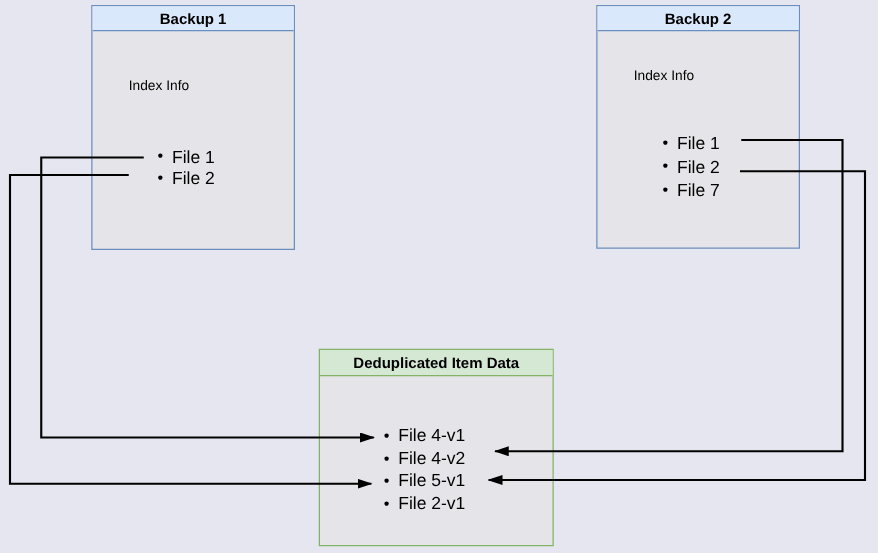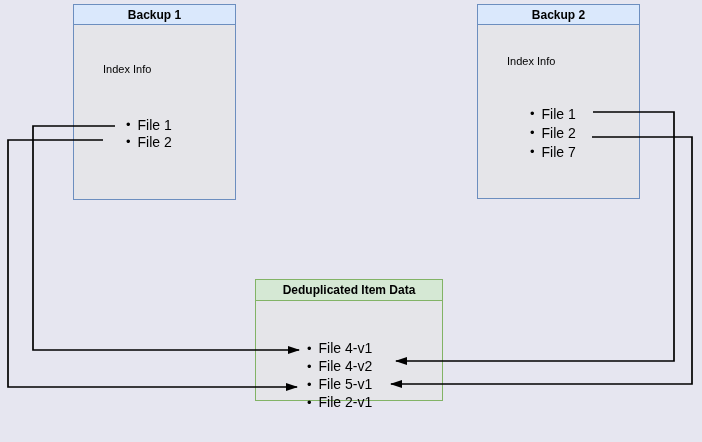--- a/index.html
+++ b/index.html
@@ -26,21 +26,21 @@
 
   .subtitle { position:absolute; font-size:11px; white-space:nowrap; }
 
   ul.file-list { position:absolute; list-style:none; }
   ul.file-list li { display:flex; align-items:center; font-size:14px; white-space:nowrap; }
   ul.file-list .bullet { margin-right:7px; font-size:13px; line-height:1; }
 
   
   #backup1 { left:73px;  top:4px;   width:163px; height:196px; }
   #backup2 { left:477px; top:4px;   width:163px; height:195px; }
-  #dedup   { left:255px; top:279px; width:188px; height:122px; }
+  #dedup   { left:255px; top:279px; width:188px; height:158px; }
 
   #backup1 .subtitle { left:29px; top:58px; }
   #backup2 .subtitle { left:29px; top:50px; }
 
   #backup1 .file-list { left:52px; top:111px; }
   #backup1 .file-list li { height:17px; }
   #backup2 .file-list { left:52px; top:99px; }
   #backup2 .file-list li { height:19px; }
   #dedup   .file-list { left:51px; top:59px; }
   #dedup   .file-list li { height:18px; }

